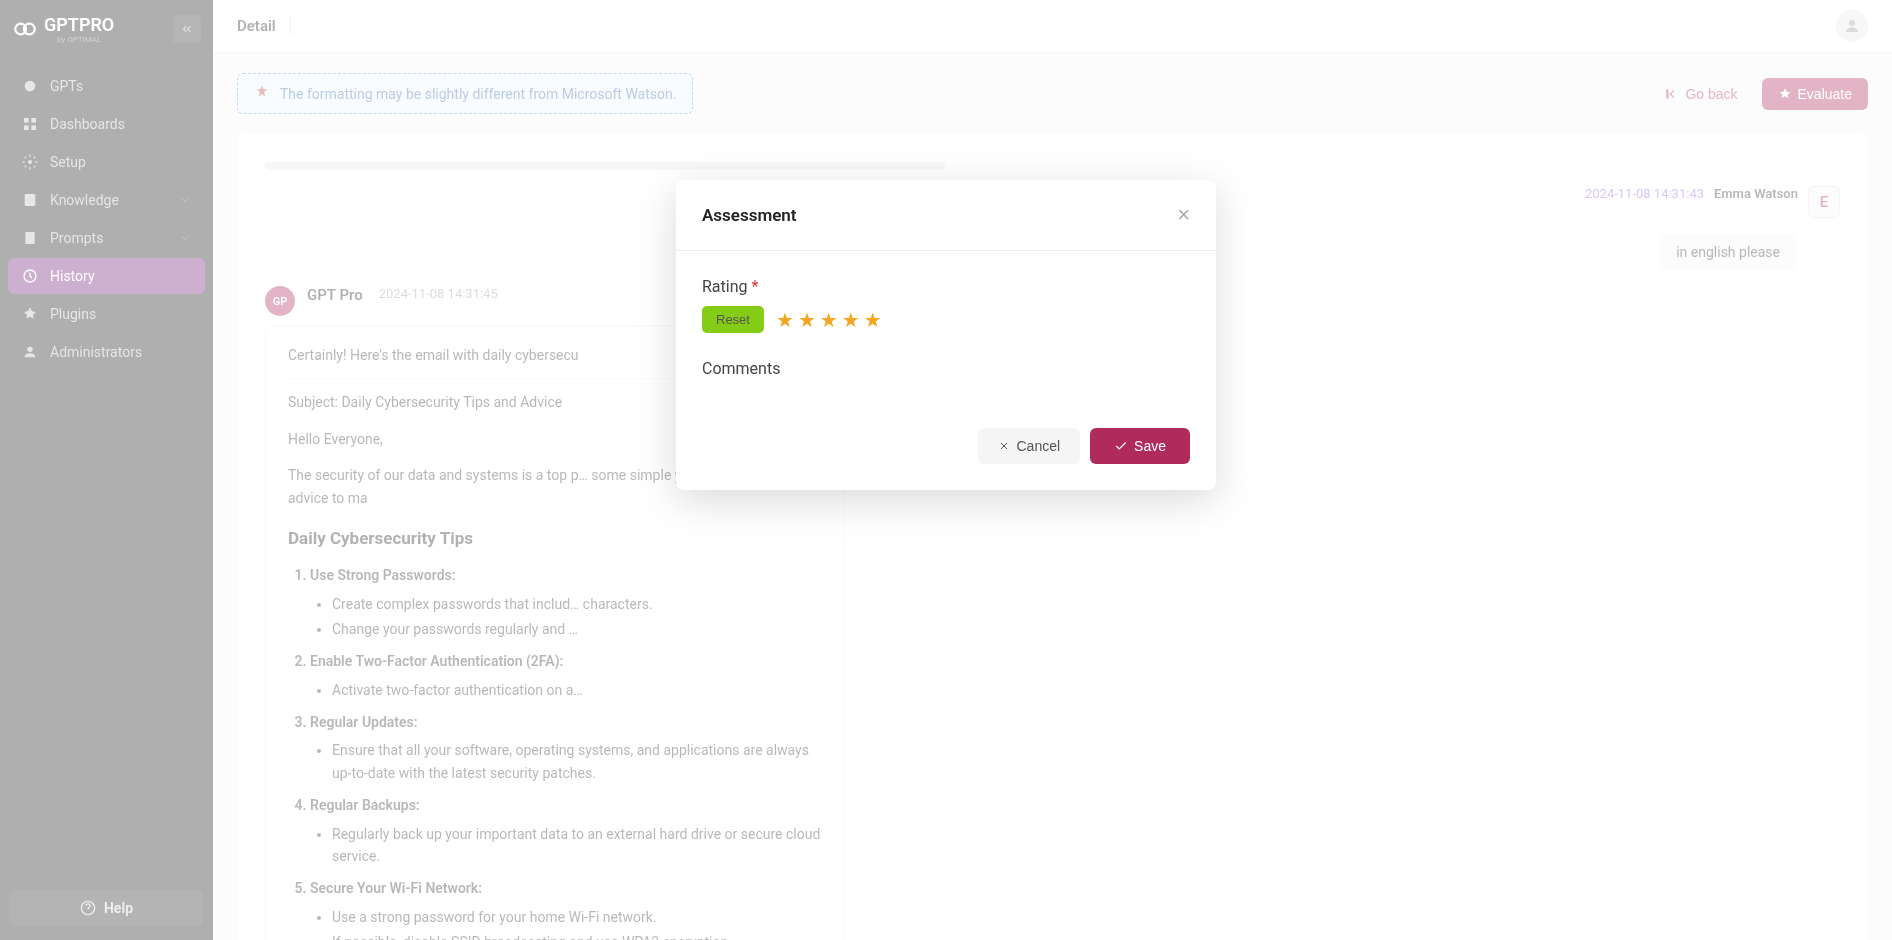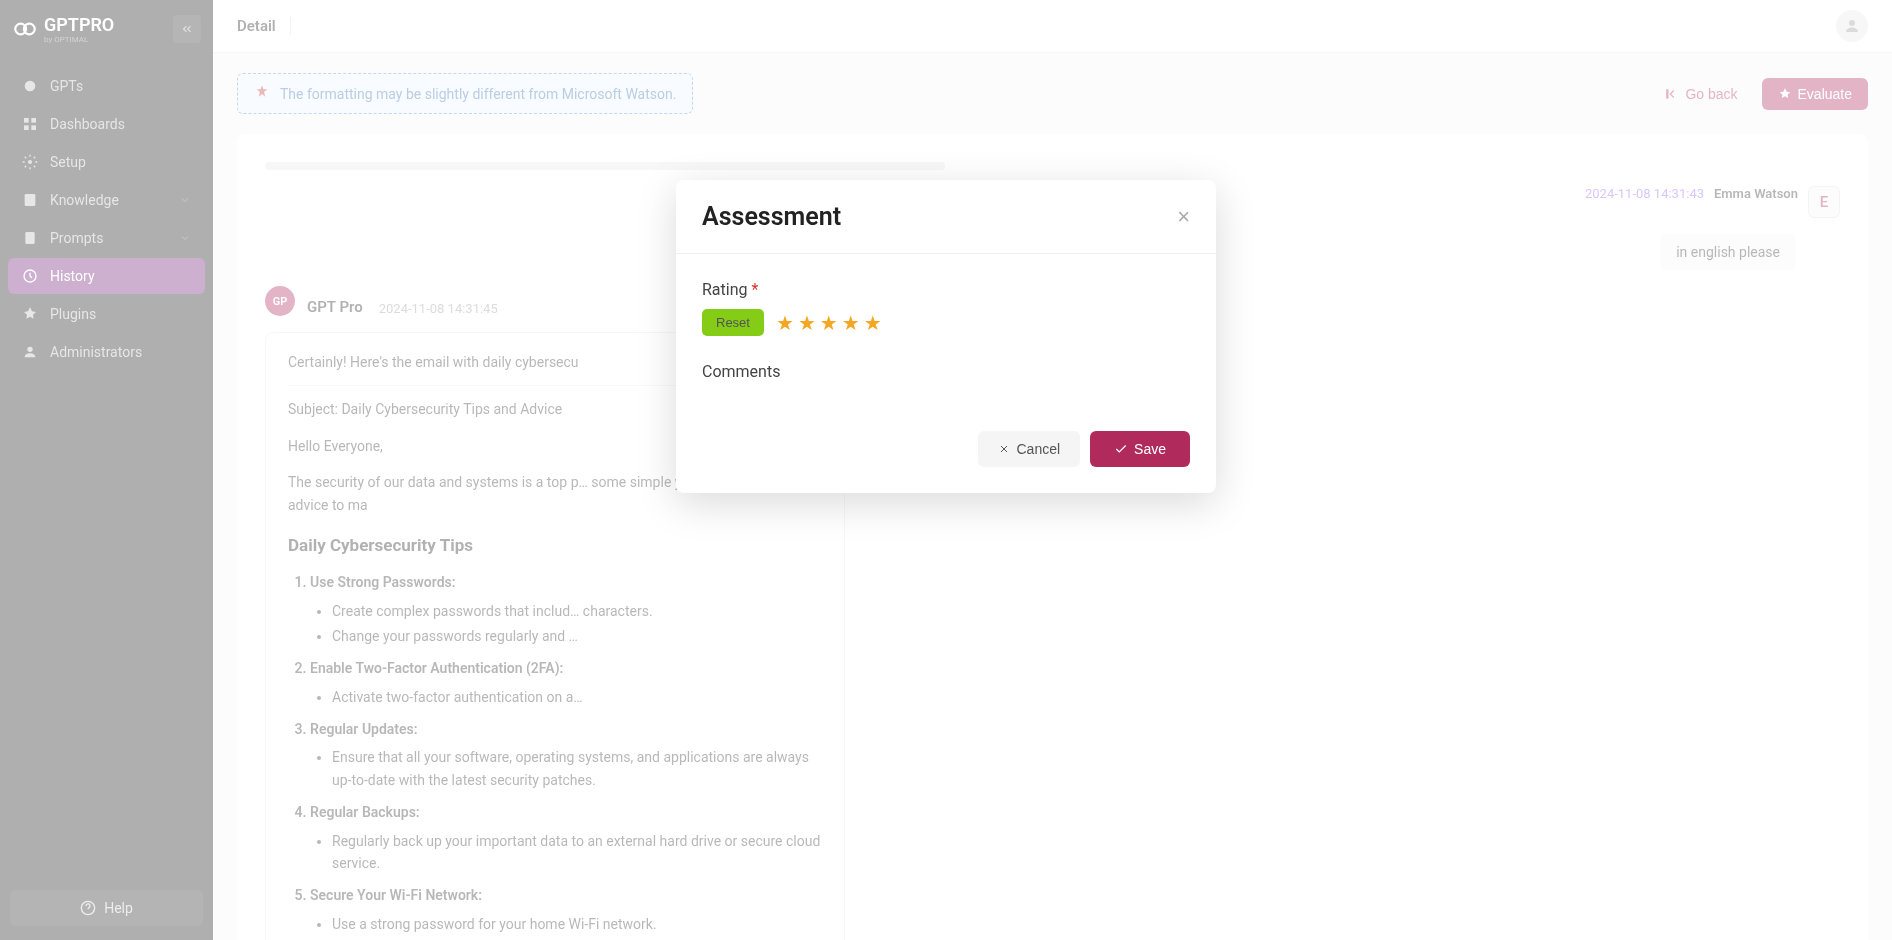--- a/index.html
+++ b/index.html
@@ -1,29 +1,29 @@
 <!DOCTYPE html>
 <html><head>
   <meta charset="utf-8">
   <style>
     * { margin: 0; padding: 0; box-sizing: border-box; }
     body { font-family: -apple-system, BlinkMacSystemFont, "Segoe UI", Roboto, sans-serif; background: #f5f5f5; overflow: hidden; height: 940px; width: 1892px; position: relative; }
     
     .sidebar { position: fixed; left: 0; top: 0; width: 213px; height: 100%; background: #1a1a1a; color: #fff; display: flex; flex-direction: column; }
-    .sidebar-header { padding: 14px 12px; display: flex; align-items: center; }
+    .sidebar-header { padding: 14px 12px; display: flex; align-items: center; text-align: center; }
     .logo { display: flex; align-items: center; gap: 6px; color: #fff; font-weight: 600; font-size: 18px; }
     .logo-icon { width: 26px; height: 26px; }
     .collapse-btn { margin-left: auto; width: 28px; height: 28px; background: #2d2d2d; border-radius: 4px; display: flex; align-items: center; justify-content: center; cursor: pointer; color: #aaa; }
     .sidebar-nav { flex: 1; padding: 10px 8px; }
     .nav-item { display: flex; align-items: center; padding: 10px 14px; color: #bbb; font-size: 14px; cursor: pointer; border-radius: 6px; margin-bottom: 2px; gap: 12px; }
     .nav-item.active { background: #701a75; color: #fff; }
     .nav-item .icon { width: 16px; height: 16px; flex-shrink: 0; }
     .nav-item .chevron { margin-left: auto; color: #666; }
     .sidebar-footer { padding: 14px 10px; }
-    .help-btn { width: 100%; padding: 10px; background: #2a2a2a; border-radius: 6px; display: flex; align-items: center; justify-content: center; gap: 8px; color: #ccc; font-size: 14px; cursor: pointer; }
+    .help-btn { width: 100%; padding: 10px; background: #2a2a2a; border-radius: 6px; display: flex; align-items: center; justify-content: center; gap: 8px; color: #ccc; font-size: 14px; cursor: pointer; font-weight: bold; }
     
     .main { margin-left: 213px; height: 100%; display: flex; flex-direction: column; }
     .topbar { height: 53px; background: #fff; border-bottom: 1px solid #e5e5e5; display: flex; align-items: center; padding: 0 24px; }
     .page-title { font-size: 15px; font-weight: 600; color: #222; padding-right: 14px; border-right: 1px solid #ddd; }
     .avatar-top { margin-left: auto; width: 32px; height: 32px; background: #e8e8e8; border-radius: 50%; display: flex; align-items: center; justify-content: center; color: #999; }
     
     .content { flex: 1; padding: 20px 24px; overflow-y: auto; background: #f5f5f5; }
     .content-header { display: flex; align-items: center; gap: 12px; margin-bottom: 20px; }
     .info-banner { border: 1px dashed #4a90d9; background: #eaf4ff; padding: 10px 16px; border-radius: 6px; display: flex; align-items: center; gap: 10px; color: #3a6fa8; font-size: 14px; }
     .pin-icon { color: #c0392b; }
@@ -33,39 +33,39 @@
     
     .chat-container { background: #fff; border-radius: 8px; padding: 20px 28px; min-height: 700px; position: relative; }
     .skeleton { height: 8px; background: #e8e8e8; border-radius: 4px; width: 680px; margin: 8px 0 16px; }
     .user-msg-row { display: flex; justify-content: flex-end; align-items: flex-start; gap: 10px; margin-bottom: 10px; }
     .user-meta { display: flex; align-items: center; gap: 10px; font-size: 13px; }
     .user-meta .ts { color: #8b5cf6; }
     .user-meta .name { font-weight: 600; color: #333; }
     .user-avatar { width: 32px; height: 32px; background: #f5f5f5; border: 1px solid #e0e0e0; border-radius: 6px; display: flex; align-items: center; justify-content: center; color: #b02a5c; font-size: 15px; font-weight: 500; }
     .user-bubble { margin-left: auto; margin-right: 44px; margin-top: 6px; background: #f5f5f5; padding: 10px 16px; border-radius: 6px; font-size: 14px; color: #333; max-width: 400px; margin-bottom: 16px; }
     
-    .bot-row { display: flex; align-items: flex-end; gap: 12px; margin-bottom: 16px; }
+    .bot-row { display: flex; align-items: flex-start; gap: 12px; margin-bottom: 9px; }
     .bot-avatar { width: 30px; height: 30px; background: #b02a5c; border-radius: 50%; display: flex; align-items: center; justify-content: center; color: #fff; font-size: 11px; font-weight: 600; }
     .bot-name { font-weight: 600; font-size: 15px; color: #222; }
     .bot-ts { font-size: 13px; color: #999; margin-left: 4px; }
     .bot-content { max-width: 580px; border: 1px solid #e8e8e8; border-radius: 8px; padding: 18px 22px; font-size: 14px; color: #333; line-height: 1.6; }
     .bot-content .intro { padding-bottom: 12px; border-bottom: 1px solid #eee; margin-bottom: 12px; }
     .bot-content .subject { margin-bottom: 14px; }
     .bot-content .greet { margin-bottom: 14px; }
     .bot-content .body-p { margin-bottom: 16px; }
     .bot-content h3 { font-size: 17px; font-weight: 700; margin-bottom: 12px; color: #222; }
     .bot-content ol { padding-left: 22px; }
     .bot-content ol > li { margin-bottom: 10px; font-weight: 600; }
     .bot-content ul { padding-left: 22px; margin-top: 6px; font-weight: 400; list-style: disc; }
     .bot-content ul li { margin-bottom: 3px; font-weight: 400; }
     
     .overlay { position: fixed; inset: 0; background: rgba(255,255,255,0.65); display: flex; align-items: flex-start; justify-content: center; padding-top: 180px; }
     .modal { width: 540px; background: #fff; border-radius: 8px; box-shadow: 0 10px 40px rgba(0,0,0,0.15); }
     .modal-header { padding: 22px 26px; display: flex; align-items: center; border-bottom: 1px solid #eee; }
-    .modal-title { font-size: 25px; font-weight: 600; color: #222; }
+    .modal-title { font-size: 17px; font-weight: 600; color: #222; }
     .modal-close { margin-left: auto; font-size: 22px; color: #aaa; cursor: pointer; background: none; border: none; }
     .modal-body { padding: 26px; }
     .form-label { font-size: 16px; color: #444; margin-bottom: 10px; display: block; }
     .req { color: #d33; }
     .rating-row { display: flex; align-items: center; gap: 12px; margin-bottom: 26px; }
     .reset-btn { padding: 6px 14px; background: #84cc16; border: none; border-radius: 5px; font-size: 13px; color: #555; cursor: pointer; }
     .stars { display: flex; gap: 4px; }
     .star { color: #f5a623; font-size: 20px; cursor: pointer; }
     .comment-box { width: 100%; min-height: 84px; border: 1px solid #ddd; border-radius: 6px; padding: 10px 14px; font-size: 14px; font-family: inherit; resize: vertical; }
     .comment-box .underline-red { text-decoration: underline wavy #d33; }

